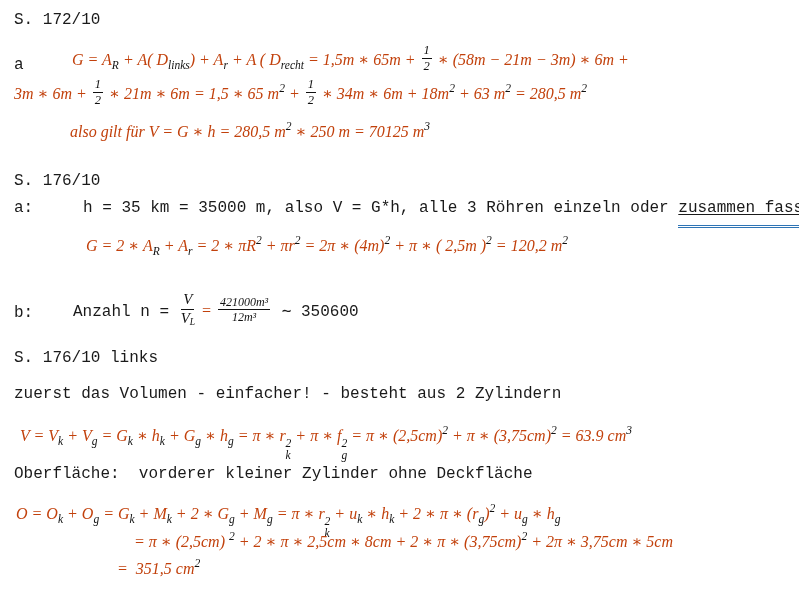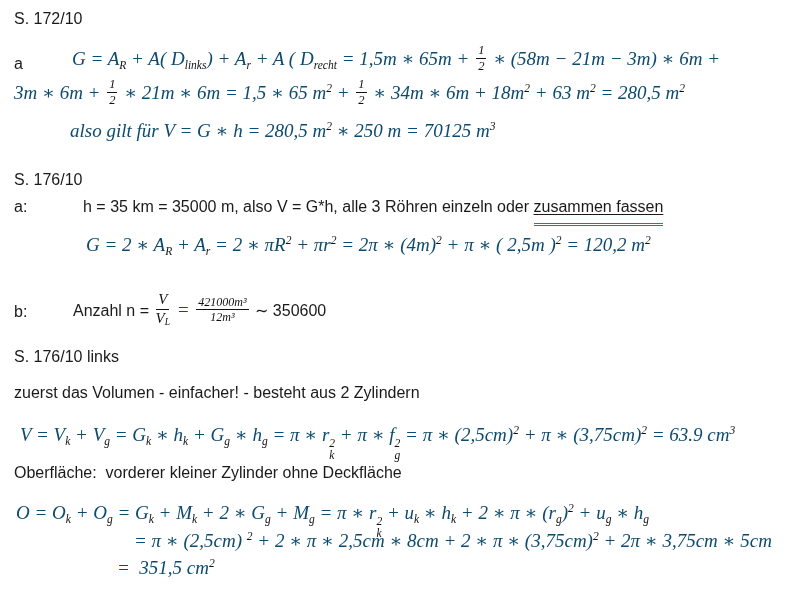--- a/index.html
+++ b/index.html
@@ -2,22 +2,22 @@
 <html><head>
 <meta charset="utf-8">
 <style>
   html,body{margin:0;padding:0;}
   body{
     width:799px;height:590px;background:#ffffff;overflow:hidden;position:relative;
     font-family:"Liberation Sans","DejaVu Sans",sans-serif;color:#1a1a1a;
   }
   .page{position:absolute;inset:0;background:#ffffff;}
   .line{position:absolute;white-space:pre;line-height:1.25;}
-  .t-plain{font-family:Liberation Sans, sans-serif;font-size:16px;color:#1a1a1a;}
-  .t-math{font-family:"Liberation Serif","DejaVu Serif",serif;font-style:italic;font-size:19px;color:#0c4a6e;}
+  .t-plain{font-family:Liberation Mono, monospace;font-size:16px;color:#1a1a1a;}
+  .t-math{font-family:"Liberation Serif","DejaVu Serif",serif;font-style:italic;font-size:16px;color:#c2410c;}
   .t-sub{font-family:"Liberation Serif","DejaVu Serif",serif;font-style:italic;font-size:11.5px;vertical-align:-4px;color:#111;}
   .t-sup{font-family:"Liberation Serif","DejaVu Serif",serif;font-style:italic;font-size:11.5px;vertical-align:7px;color:#111;}
   .t-underline{
     text-decoration:underline;
     text-underline-offset:2px;
     border-bottom:3px double var(--ul-color,#2e74b5);
     padding-bottom:8px;
   }
   .frac{
     display:inline-flex;flex-direction:column;align-items:center;

